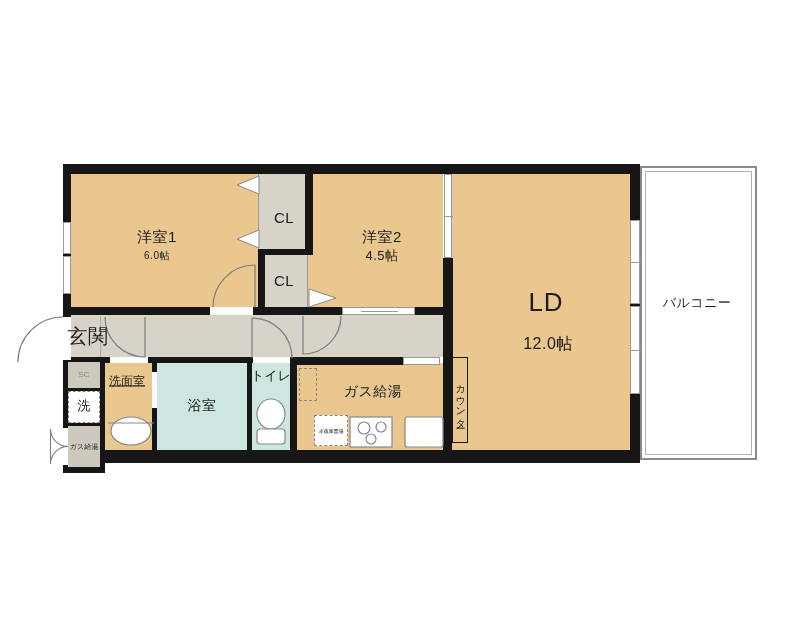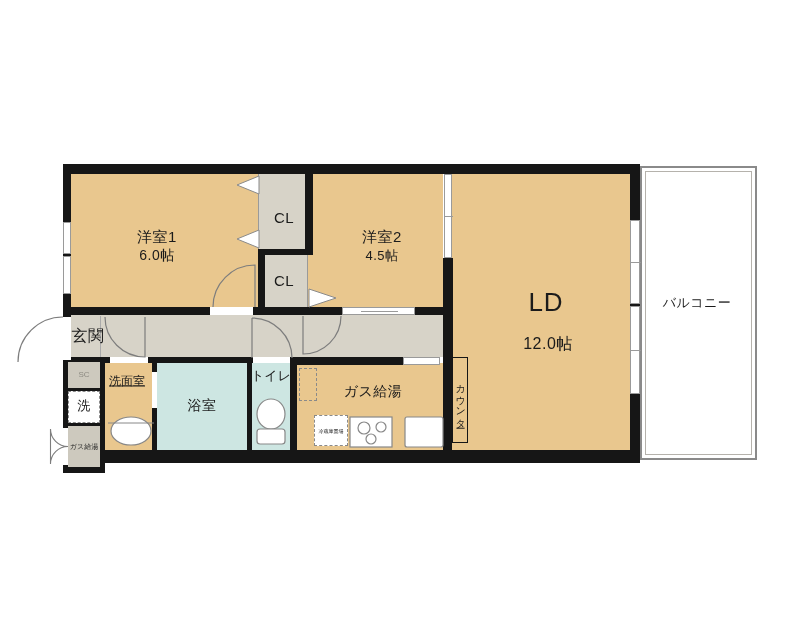--- a/index.html
+++ b/index.html
@@ -112,28 +112,28 @@
 
     <rect x="350" y="417" width="42" height="30" fill="#ffffff" stroke="#888888" stroke-width="1.2"></rect>
     <circle cx="364" cy="428" r="6" fill="none" stroke="#888888" stroke-width="1.2"></circle>
     <circle cx="381" cy="427" r="5" fill="none" stroke="#888888" stroke-width="1.2"></circle>
     <circle cx="371" cy="439" r="5" fill="none" stroke="#888888" stroke-width="1.2"></circle>
 
     <rect x="405" y="417" width="38" height="30" rx="2" fill="#ffffff" stroke="#888888" stroke-width="1.2"></rect>
   </svg>
 
   <div class="label" style="left:157px;top:237px;font-size:15px;">洋室1</div>
-  <div class="label" style="left:157px;top:256px;font-size:14px;">6.0帖</div>
+  <div class="label" style="left:157px;top:256px;font-size:10px;">6.0帖</div>
   <div class="label" style="left:382px;top:237px;font-size:15px;">洋室2</div>
   <div class="label" style="left:382px;top:256px;font-size:13px;">4.5帖</div>
   <div class="label" style="left:546px;top:302px;font-size:26px;letter-spacing:1px;">LD</div>
   <div class="label" style="left:548px;top:344px;font-size:16px;">12.0帖</div>
   <div class="label" style="left:284px;top:217px;font-size:15px;">CL</div>
   <div class="label" style="left:284px;top:280px;font-size:15px;">CL</div>
-  <div class="label" style="left:88px;top:336px;font-size:16px;font-family:Liberation Mono, monospace;">玄関</div>
+  <div class="label" style="left:88px;top:336px;font-size:20px;font-family:Liberation Mono, monospace;">玄関</div>
   <div class="label" style="left:127px;top:381px;font-size:12px;letter-spacing:0;text-decoration:underline;">洗面室</div>
   <div class="label" style="left:202px;top:406px;font-size:14px;">浴室</div>
   <div class="label" style="left:271px;top:376px;font-size:13px;letter-spacing:0;font-family:Liberation Serif, serif;">トイレ</div>
   <div class="label" style="left:373px;top:392px;font-size:14px;">ガス給湯</div>
   <div class="label vlabel" style="left:460px;top:400px;font-size:10px;letter-spacing:0;">カウンター</div>
   <div class="label" style="left:697px;top:303px;font-size:13px;">バルコニー</div>
   <div class="label" style="left:84px;top:374px;font-size:8px;color:#8d8a82;letter-spacing:0;">SC</div>
   <div class="label" style="left:84px;top:406px;font-size:13px;">洗</div>
   <div class="label" style="left:84px;top:447px;font-size:7px;letter-spacing:0;">ガス給湯</div>
   <div class="label" style="left:331px;top:431px;font-size:5px;letter-spacing:0;">冷蔵庫置場</div>

